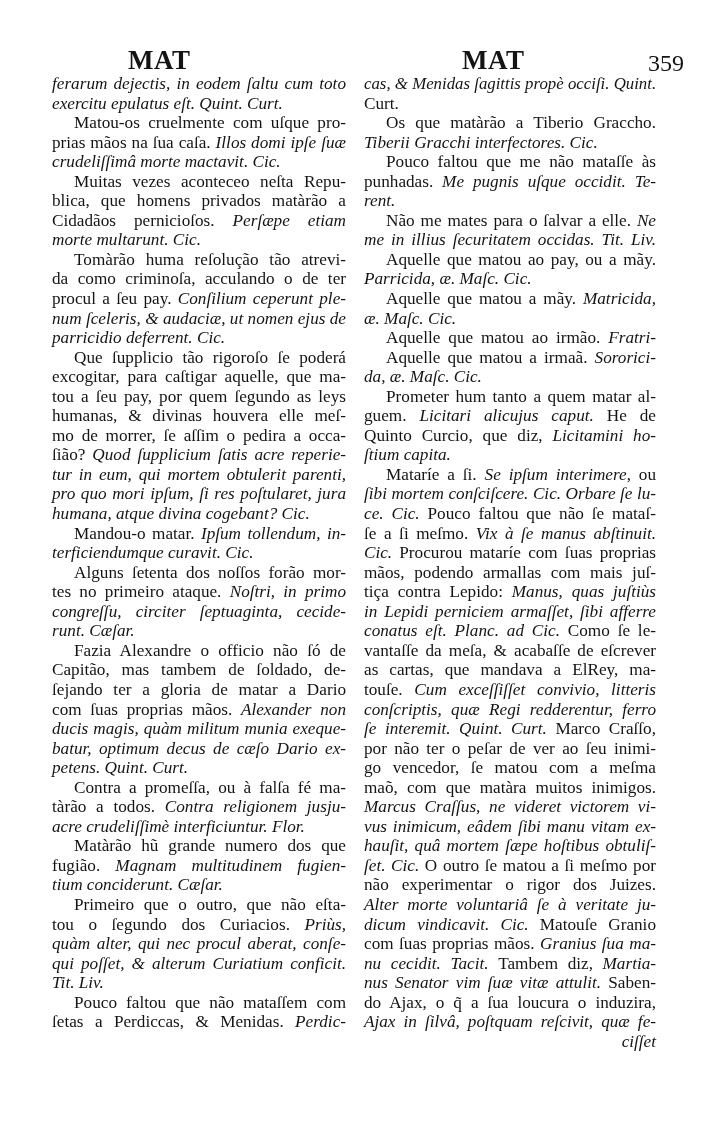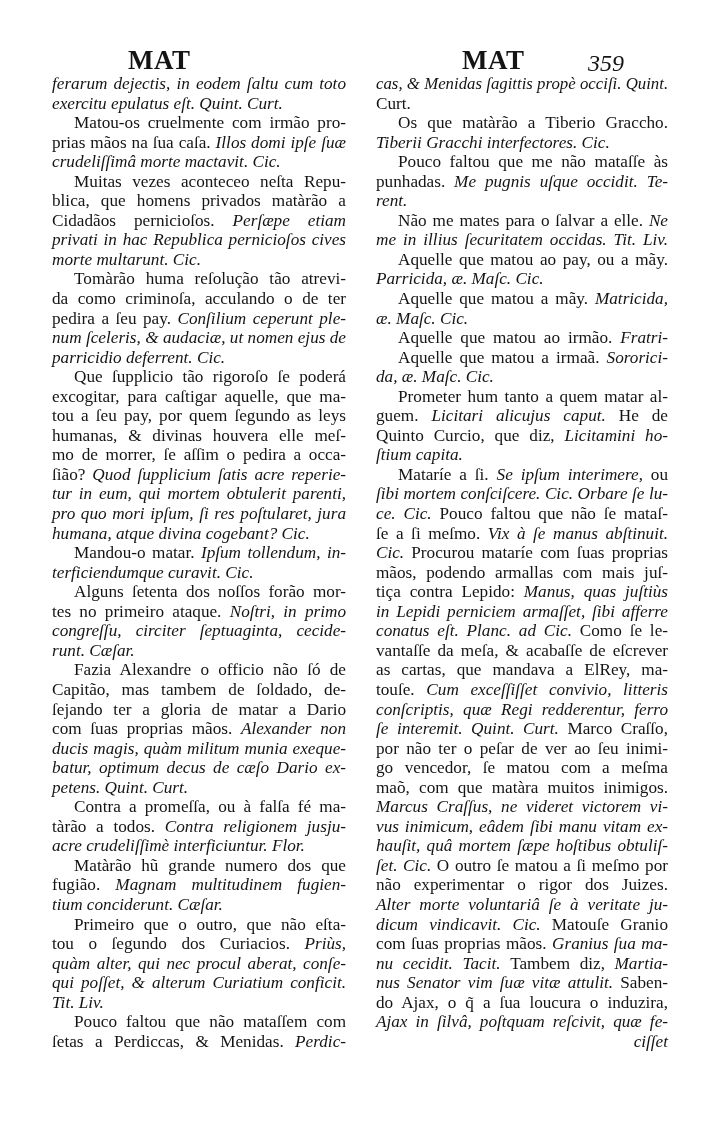--- a/index.html
+++ b/index.html
@@ -3,53 +3,52 @@
 <meta charset="utf-8">
 <style>
   html, body { margin:0; padding:0; background:#ffffff; }
   body { width:709px; height:1121px; position:relative; overflow:hidden;
          font-family:"Liberation Serif","DejaVu Serif",serif; color:#141414; }
   .page { position:absolute; left:0; top:0; width:696px; height:1121px; }
   .header { position:absolute; top:44px; height:32px; font-size:27px; font-weight:bold;
             letter-spacing:0.5px; line-height:32px; }
   .hdr-left { left:128px; }
   .hdr-right { left:462px; }
-  .pageno { position:absolute; top:48px; left:588px; font-size:24px; line-height:30px;font-style:italic; }
+  .pageno { position:absolute; top:48px; left:648px; font-size:24px; line-height:30px; }
   .col { position:absolute; top:74px; font-size:17.2px; line-height:19.55px; }
   .col-left { left:52px; width:294px; }
-  .col-right { left:364px; width:292px;margin-left:12px; }
+  .col-right { left:364px; width:292px; }
   .line { white-space:nowrap; height:19.55px; overflow:visible; text-align:justify;
           text-align-last:justify; }
   .line.last { text-align-last:left; }
   .line.indent { padding-left:22px; }
   .line.right { text-align-last:right; }
   .it { font-style:italic; }
 </style>
 </head>
 <body>
 
 <div class="page">
   <div class="header hdr-left">MAT</div>
   <div class="header hdr-right">MAT</div>
   <div class="pageno">359</div>
 
   <div class="col col-left" id="col-left">
       <div class="line"><span class="it">ferarum dejectis, in eodem ſaltu cum toto</span></div>
       <div class="line last"><span class="it">exercitu epulatus eſt. Quint. Curt.</span></div>
-      <div class="line indent"><span>Matou-os cruelmente com irmão pro-</span></div>
+      <div class="line indent"><span>Matou-os cruelmente com uſque pro-</span></div>
       <div class="line"><span>prias mãos na ſua caſa. </span><span class="it">Illos domi ipſe ſuæ</span></div>
       <div class="line last"><span class="it">crudeliſſimâ morte mactavit. Cic.</span></div>
       <div class="line indent"><span>Muitas vezes aconteceo neſta Repu-</span></div>
       <div class="line"><span>blica, que homens privados matàrão a</span></div>
       <div class="line"><span>Cidadãos pernicioſos. </span><span class="it">Perſæpe etiam</span></div>
-      <div class="line"><span class="it">privati in hac Republica pernicioſos cives</span></div>
       <div class="line last"><span class="it">morte multarunt. Cic.</span></div>
       <div class="line indent"><span>Tomàrão huma reſolução tão atrevi-</span></div>
       <div class="line"><span>da como criminoſa, acculando o de ter</span></div>
-      <div class="line"><span>pedira a ſeu pay. </span><span class="it">Conſilium ceperunt ple-</span></div>
+      <div class="line"><span>procul a ſeu pay. </span><span class="it">Conſilium ceperunt ple-</span></div>
       <div class="line"><span class="it">num ſceleris, &amp; audaciæ, ut nomen ejus de</span></div>
       <div class="line last"><span class="it">parricidio deferrent. Cic.</span></div>
       <div class="line indent"><span>Que ſupplicio tão rigoroſo ſe poderá</span></div>
       <div class="line"><span>excogitar, para caſtigar aquelle, que ma-</span></div>
       <div class="line"><span>tou a ſeu pay, por quem ſegundo as leys</span></div>
       <div class="line"><span>humanas, &amp; divinas houvera elle meſ-</span></div>
       <div class="line"><span>mo de morrer, ſe aſſim o pedira a occa-</span></div>
       <div class="line"><span>ſião? </span><span class="it">Quod ſupplicium ſatis acre reperie-</span></div>
       <div class="line"><span class="it">tur in eum, qui mortem obtulerit parenti,</span></div>
       <div class="line"><span class="it">pro quo mori ipſum, ſi res poſtularet, jura</span></div>

